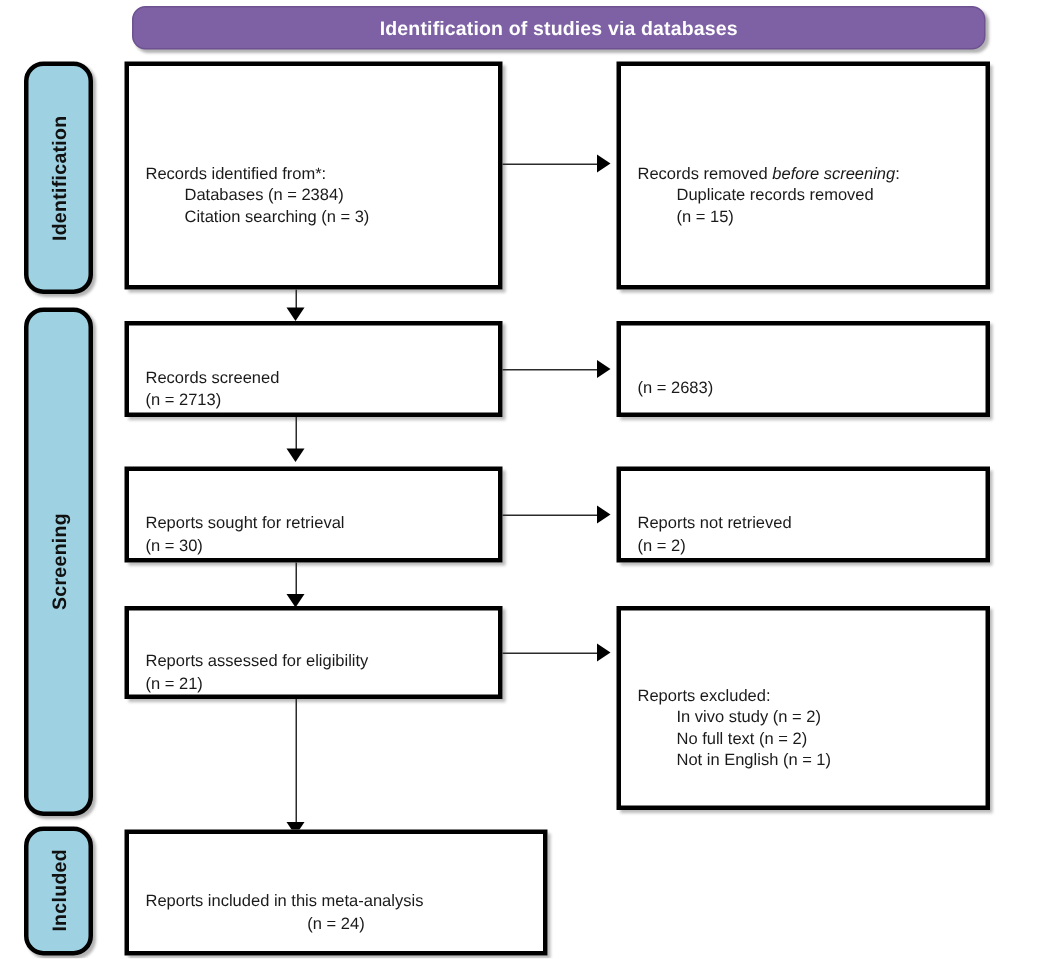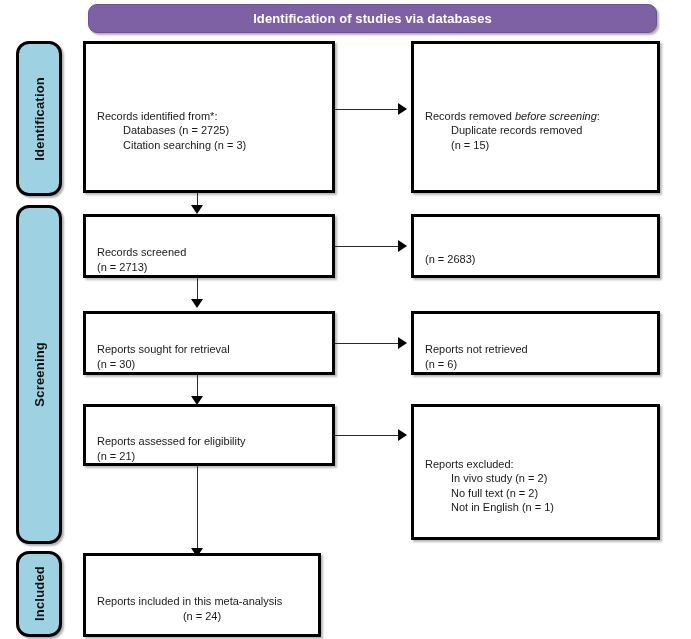--- a/index.html
+++ b/index.html
@@ -123,21 +123,21 @@
     <span class="vtext">Screening</span>
   </div>
 
   <div class="stage-label" style="left:16px; top:551px; width:46px; height:86px;">
     <span class="vtext">Included</span>
   </div>
 
   <div class="flow-box" style="left:83px; top:41px; width:252px; height:152px;">
     <div class="box-text">
       <span>Records identified from*:</span>
-      <span class="indent-1">Databases (n = 2725)</span>
+      <span class="indent-1">Databases (n = 2384)</span>
       <span class="indent-1">Citation searching (n = 3)</span>
     </div>
   </div>
 
   <div class="flow-box" style="left:411px; top:41px; width:249px; height:152px;">
     <div class="box-text">
       <span>Records removed </span><span class="ital">before screening</span><span>:</span>
       <span class="indent-1">Duplicate records removed</span>
       <span class="indent-1" style="padding-left:26px;">(n = 15)</span>
     </div>
@@ -171,21 +171,21 @@
   <div class="flow-box" style="left:83px; top:311px; width:252px; height:64px;">
     <div class="box-text">
       <span>Reports sought for retrieval</span>
       <span style="display:block;">(n = 30)</span>
     </div>
   </div>
 
   <div class="flow-box" style="left:411px; top:311px; width:249px; height:64px;">
     <div class="box-text">
       <span>Reports not retrieved</span>
-      <span style="display:block;">(n = 6)</span>
+      <span style="display:block;">(n = 2)</span>
     </div>
   </div>
 
   <div class="conn-h" style="left:335px; top:343px; width:64px;"></div>
   <div class="arrow-right" style="left:398px; top:337px;"></div>
 
   <div class="conn-v" style="left:197px; top:375px; height:22px;"></div>
   <div class="arrow-down" style="left:191px; top:396px;"></div>
 
   <div class="flow-box" style="left:83px; top:404px; width:252px; height:62px;">
@@ -203,20 +203,20 @@
       <span class="indent-1">Not in English (n = 1)</span>
     </div>
   </div>
 
   <div class="conn-h" style="left:335px; top:435px; width:64px;"></div>
   <div class="arrow-right" style="left:398px; top:429px;"></div>
 
   <div class="conn-v" style="left:197px; top:466px; height:85px;"></div>
   <div class="arrow-down" style="left:191px; top:548px;"></div>
 
-  <div class="flow-box" style="left:83px; top:553px; width:238px; height:84px;">
+  <div class="flow-box" style="left:83px; top:553px; width:282px; height:84px;">
     <div class="box-text">
       <span>Reports included in this meta-analysis</span>
       <span style="display:block;text-align:center;">(n = 24)</span>
     </div>
   </div>
 
 </div>
 
 </body></html>

